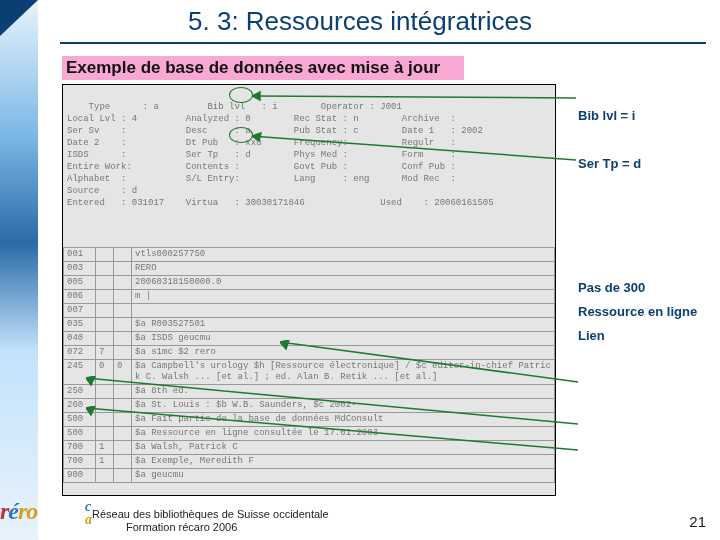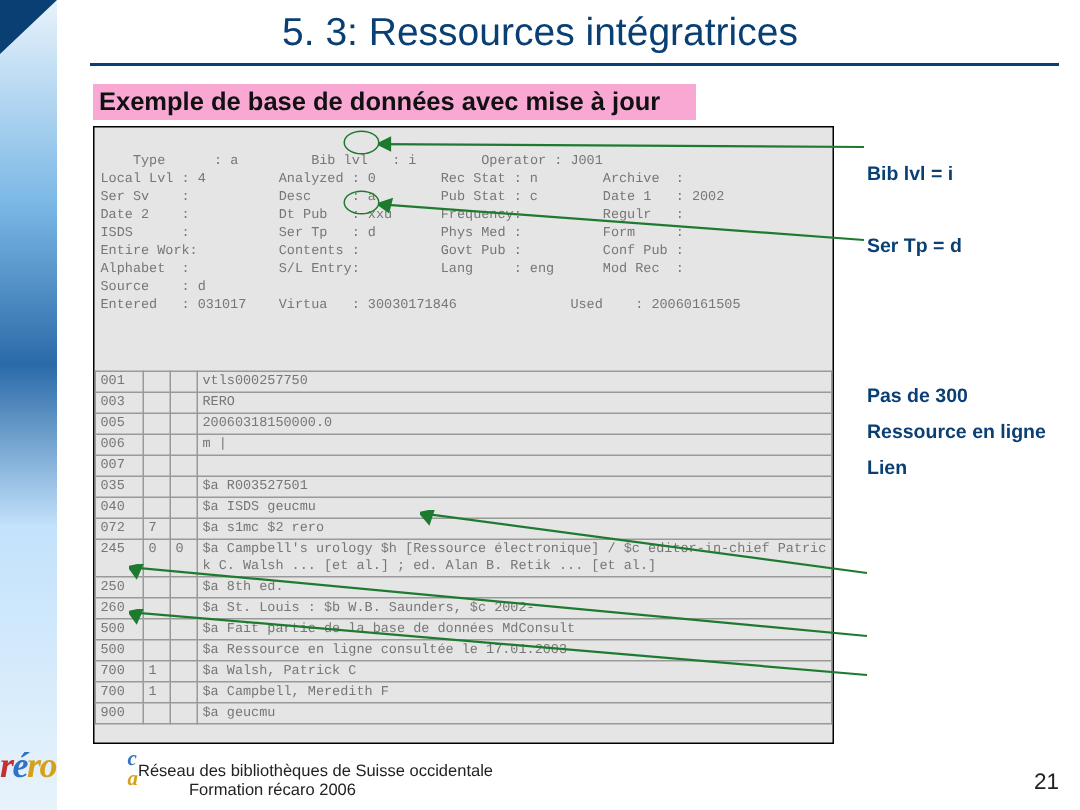--- a/index.html
+++ b/index.html
@@ -152,21 +152,21 @@
         <tr>
           <td class="tag">700</td>
           <td class="ind">1</td>
           <td class="ind"></td>
           <td>$a Walsh, Patrick C</td>
         </tr>
         <tr>
           <td class="tag">700</td>
           <td class="ind">1</td>
           <td class="ind"></td>
-          <td>$a Campbell, Meredith F</td>
+          <td>$a Exemple, Meredith F</td>
         </tr>
         <tr>
           <td class="tag">900</td>
           <td class="ind"></td>
           <td class="ind"></td>
           <td>$a geucmu</td>
         </tr>
       </tbody>
   </table>
 </div>
@@ -188,21 +188,21 @@
     <path d="M0 2 L9 0 L5 9 Z" fill="#1e7a2f"></path>
 </svg>
 <svg class="arrow-a" style="left:86px; top:406px; width:498px; height:52px;">
   <line x1="0" y1="2" x2="492" y2="44"></line>
     <path d="M0 2 L9 0 L5 9 Z" fill="#1e7a2f"></path>
 </svg>
 
 <div class="annotations">
   <div style="height:0px;"></div>
   <div class="annot small-gap">Bib lvl = i</div>
-  <div class="annot" style="margin-bottom:84px;">Ser Tp = d</div>
+  <div class="annot" style="margin-bottom:108px;">Ser Tp = d</div>
   <div class="annot">Pas de 300</div>
   <div class="annot">Ressource en ligne</div>
   <div class="annot">Lien</div>
 </div>
 
 <div class="footer">
   <span>Réseau des bibliothèques de Suisse occidentale</span><br>
   <span style="margin-left:34px;">Formation récaro 2006</span>
 </div>
 <div class="pagenum">21</div>

